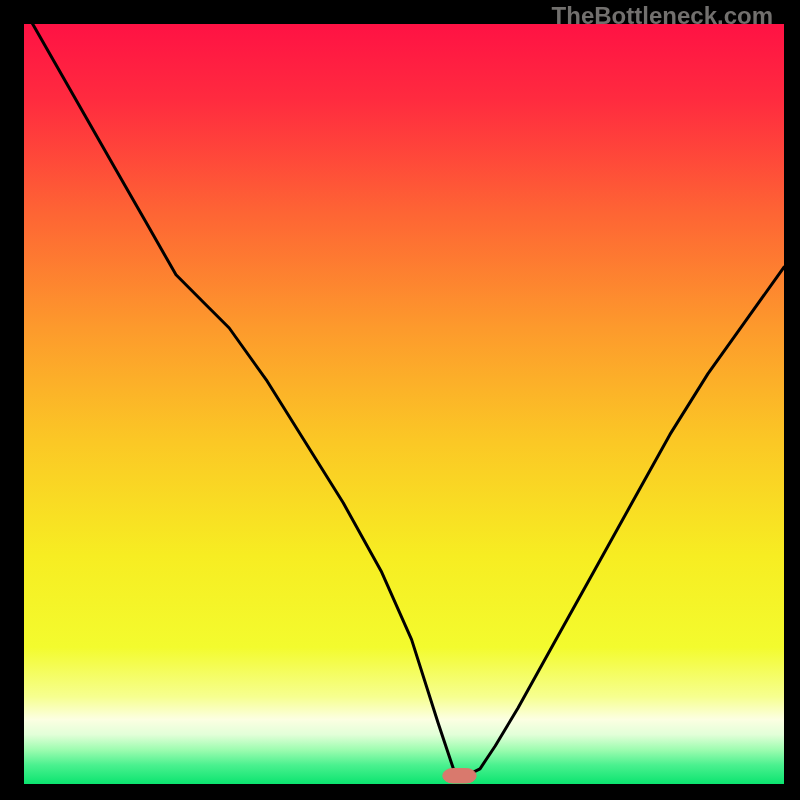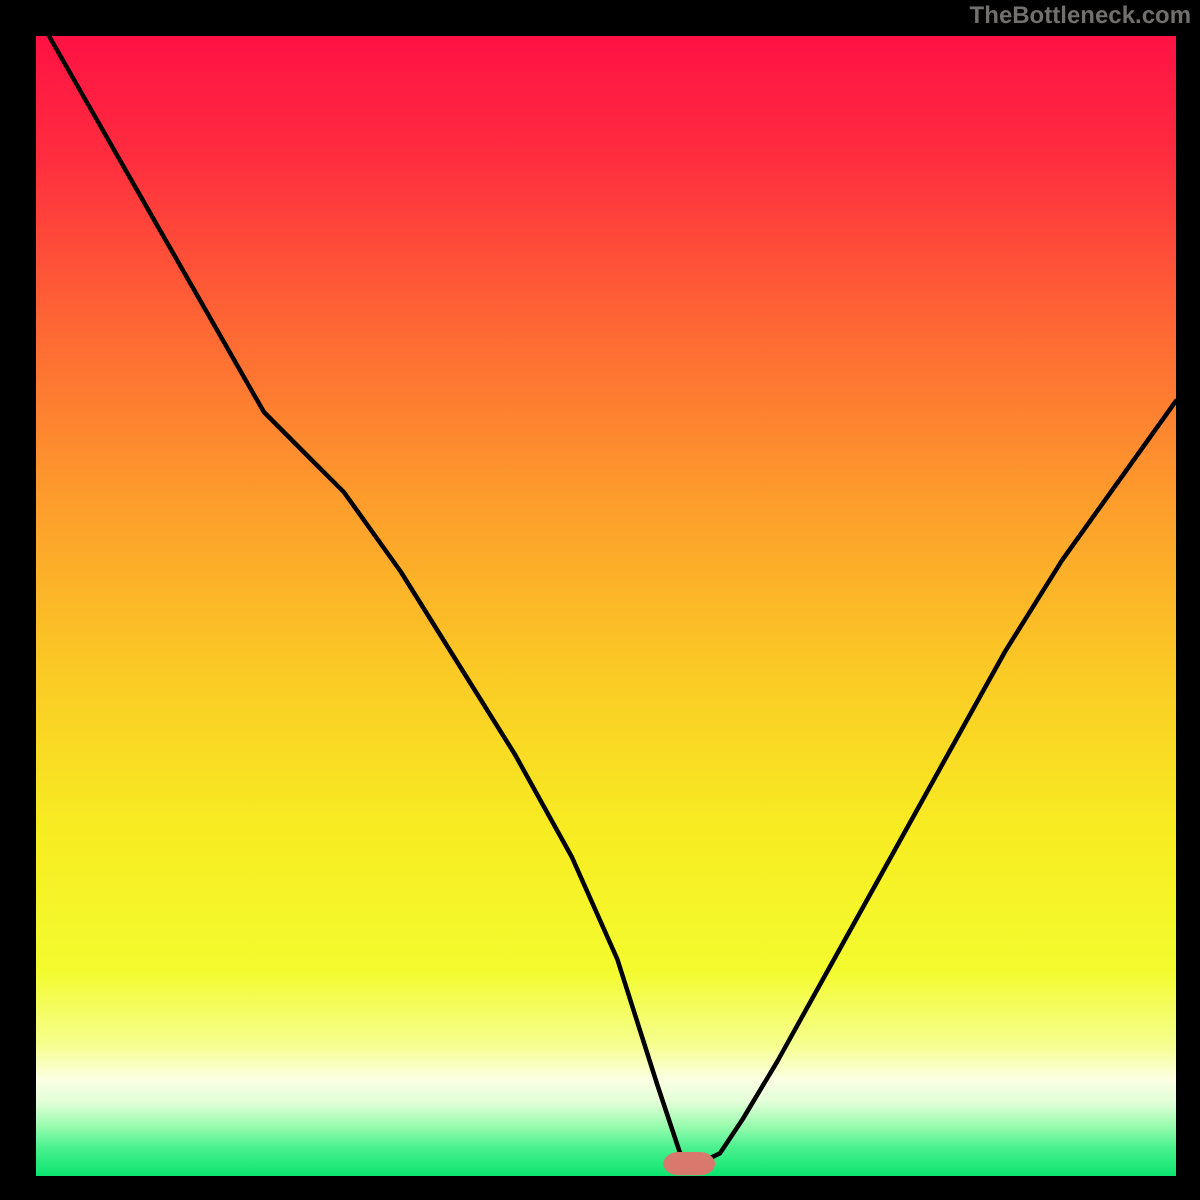--- a/index.html
+++ b/index.html
@@ -56,14 +56,14 @@
             <stop offset="97.5%" stop-color="#4bf18f"></stop>
             <stop offset="100%" stop-color="#0be46f"></stop>
           </linearGradient>
       </defs>
       <rect id="bg-rect" x="0" y="0" fill="url(#bg-grad)" width="760" height="760"></rect>
       <path id="curve-path" fill="none" stroke-width="3" stroke-linejoin="round" stroke-linecap="round" d="M0.00 -15.20 L30.40 38.00 L60.80 91.20 L91.20 144.40 L121.60 197.60 L152.00 250.80 L182.40 281.20 L205.20 304.00 L243.20 357.20 L281.20 418.00 L319.20 478.80 L357.20 547.20 L387.60 615.60 L414.20 699.20 L429.40 744.80 L440.80 752.40 L456.00 744.80 L471.20 722.00 L494.00 684.00 L532.00 615.60 L570.00 547.20 L608.00 478.80 L646.00 410.40 L684.00 349.60 L722.00 296.40 L760.00 243.20" stroke="#000000"></path>
       <rect id="marker-rect" x="418.76" y="744.56" width="33.44" height="14.44" rx="9.88" fill="#d9796d" stroke="#d9796d"></rect>
     </svg>
   </div>
 
-  <div class="watermark" id="watermark" style="right: 6px; top: 2px; font-size: 16px;">TheBottleneck.com</div>
+  <div class="watermark" id="watermark" style="right: 27px; top: 2px; font-size: 24px;">TheBottleneck.com</div>
 </div>
 
 </body></html>

